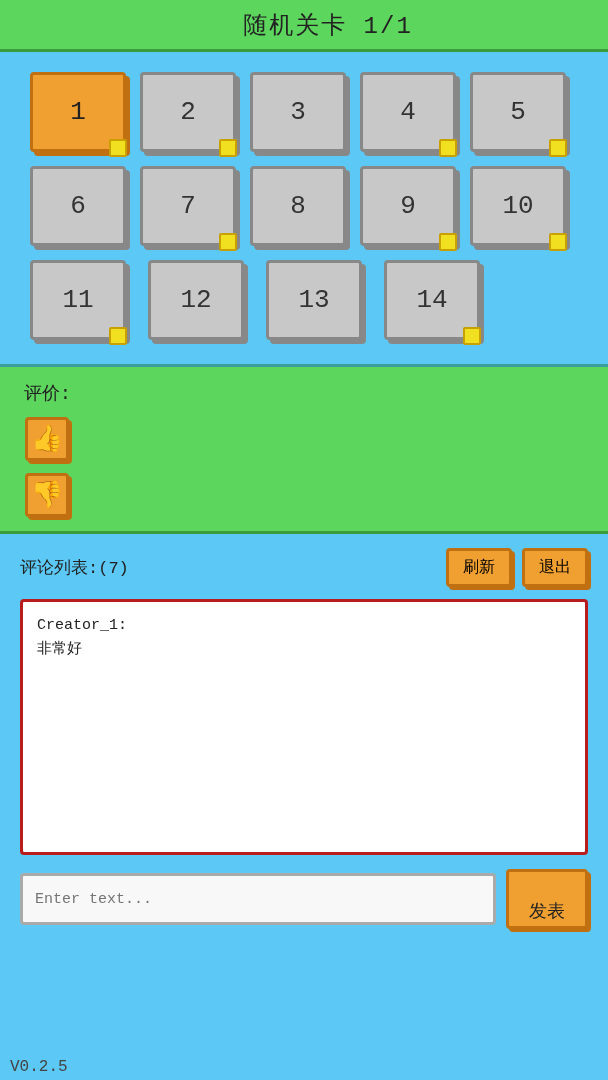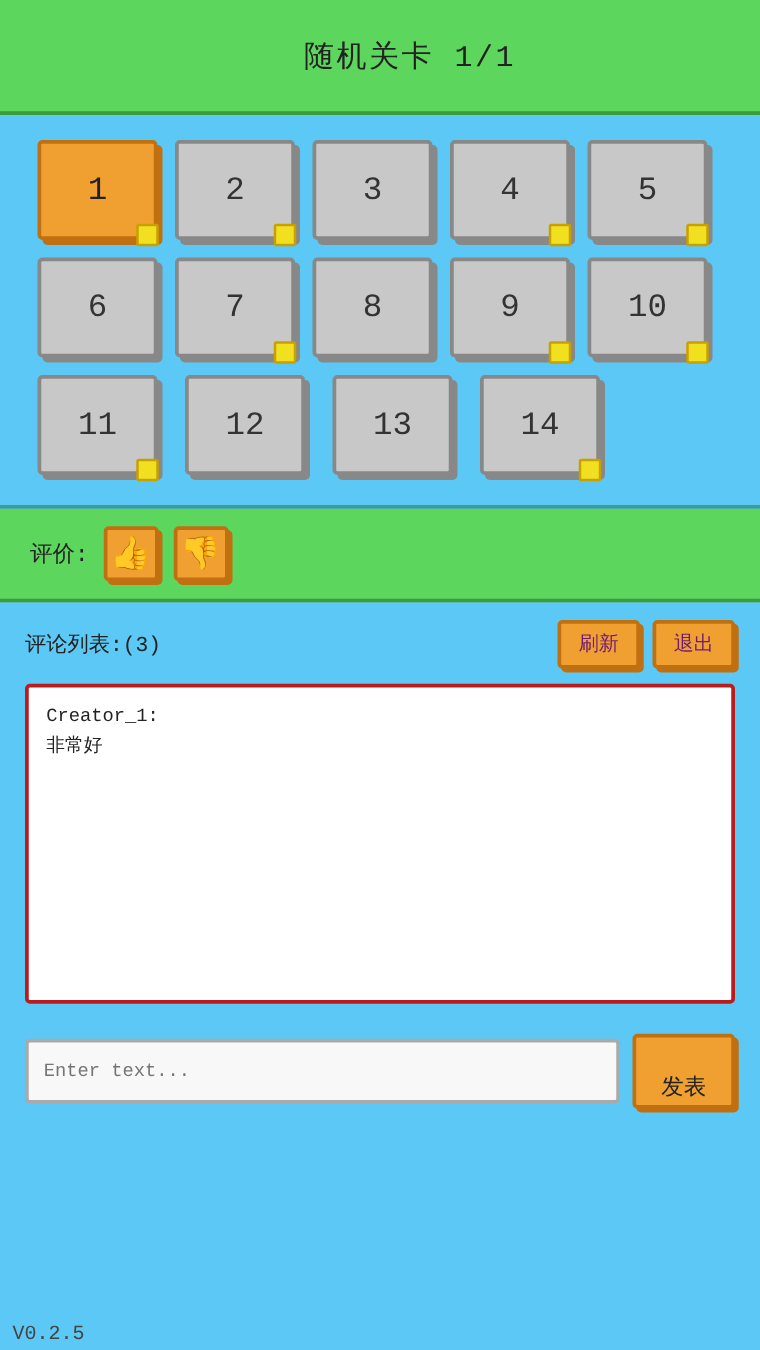--- a/index.html
+++ b/index.html
@@ -14,21 +14,21 @@
       background: #5bc8f5;
       font-family: 'Courier New', Courier, monospace;
       overflow: hidden;
       position: relative;
     }
 
     
     .header {
       background: #5dd65d;
       width: 100%;
-      height: 92px;
+      height: 52px;
       display: flex;
       align-items: center;
       justify-content: center;
       border-bottom: 3px solid #3a9c3a;
       padding-left: 48px;
     }
 
     .header-title {
       font-size: 24px;
       color: #222;
@@ -89,20 +89,21 @@
     .info-text {
       font-size: 16px;
       color: #222;
       line-height: 1.7;
     }
 
     .rating-area {
       display: flex;
       align-items: center;
       gap: 12px;
+      flex-direction: column;
     }
 
     .rating-label {
       font-size: 18px;
       color: #222;
     }
 
     .thumb-btn {
       width: 44px;
       height: 44px;
@@ -140,21 +141,21 @@
       display: flex;
       gap: 10px;
     }
 
     .action-btn {
       background: #f0a030;
       border: 3px solid #c07010;
       border-radius: 4px;
       padding: 6px 14px;
       font-size: 16px;
-      color: #701a75;
+      color: #000000;
       cursor: pointer;
       box-shadow: 3px 3px 0 #c07010;
       font-family: 'Courier New', Courier, monospace;
     }
 
     .comment-box {
       background: #fff;
       border: 3px solid #b91c1c;
       border-radius: 4px;
       width: 100%;
@@ -166,21 +167,21 @@
       overflow-y: auto;
     }
 
     .comment-entry {
       line-height: 1.6;
     }
 
     .text-input-row {
       display: flex;
       gap: 10px;
-      margin-top: 24px;
+      margin-top: 14px;
       align-items: center;
       justify-content: flex-end;
     }
 
     .text-input {
       flex: 1;
       height: 52px;
       background: #f8f8f8;
       border: 3px solid #aaa;
       border-radius: 4px;
@@ -302,21 +303,21 @@
       <span>👍</span>
     </div>
     <div class="thumb-btn">
       <span>👎</span>
     </div>
   </div>
 </div>
 
 <div class="comment-section">
   <div class="comment-header">
-    <span class="comment-title">评论列表:(3)</span>
+    <span class="comment-title">评论列表:(7)</span>
     <div class="comment-actions">
       <button class="action-btn">刷新</button>
       <button class="action-btn">退出</button>
     </div>
   </div>
 
   <div class="comment-box">
     <div class="comment-entry">
       <span>Creator_1:</span><br>
       <span>非常好</span>

